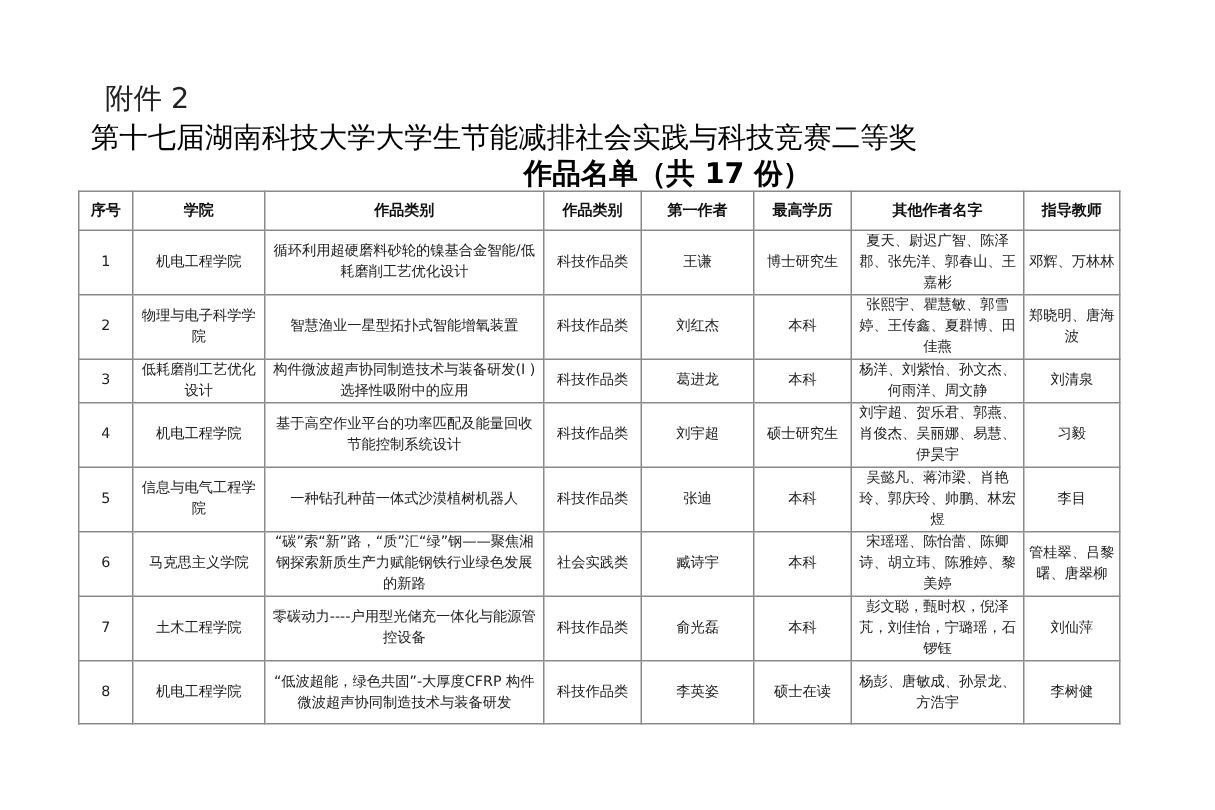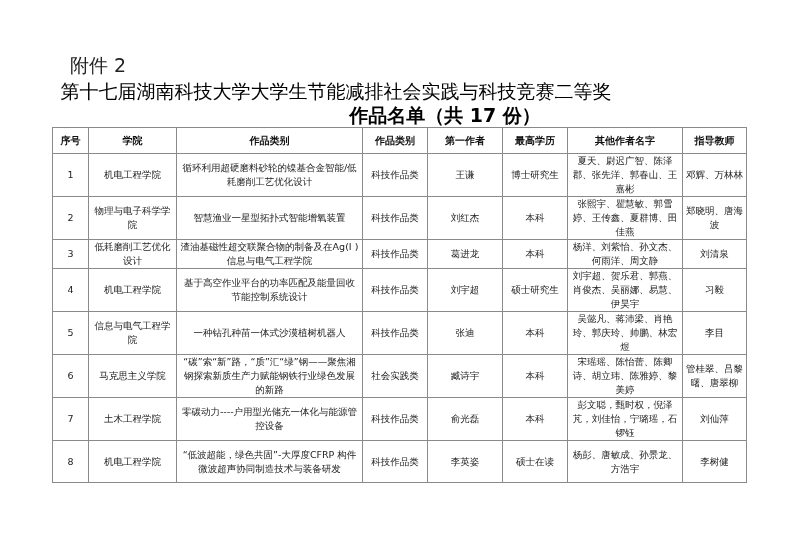--- a/index.html
+++ b/index.html
@@ -67,21 +67,21 @@
       <td>智慧渔业一星型拓扑式智能增氧装置</td>
       <td>科技作品类</td>
       <td>刘红杰</td>
       <td>本科</td>
       <td>张熙宇、瞿慧敏、郭雪婷、王传鑫、夏群博、田佳燕</td>
       <td>郑晓明、唐海波</td>
     </tr>
     <tr class="r short">
       <td>3</td>
       <td>低耗磨削工艺优化设计</td>
-      <td>渣油基磁性超交联聚合物的制备及在Ag(I )信息与电气工程学院</td>
+      <td>构件微波超声协同制造技术与装备研发(I )选择性吸附中的应用</td>
       <td>科技作品类</td>
       <td>葛进龙</td>
       <td>本科</td>
       <td>杨洋、刘紫怡、孙文杰、何雨洋、周文静</td>
       <td>刘清泉</td>
     </tr>
     <tr class="r">
       <td>4</td>
       <td>机电工程学院</td>
       <td>基于高空作业平台的功率匹配及能量回收节能控制系统设计</td>

